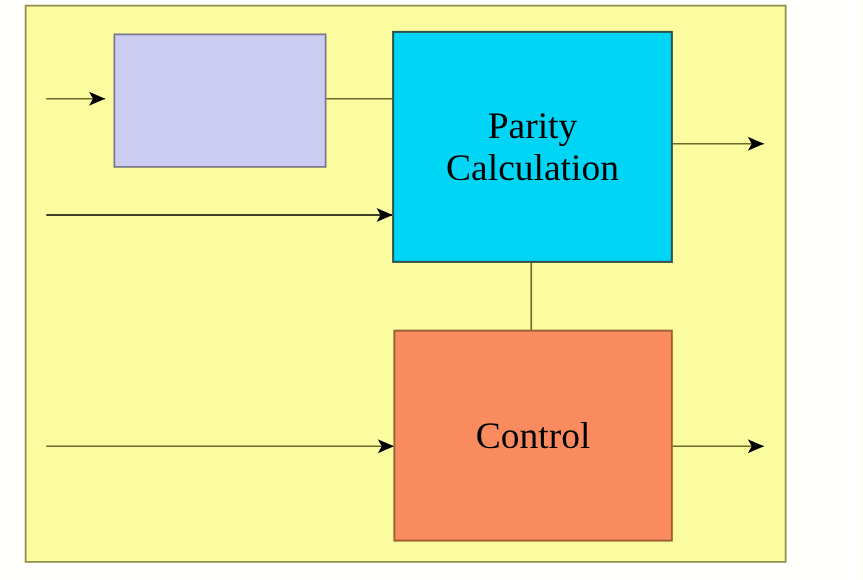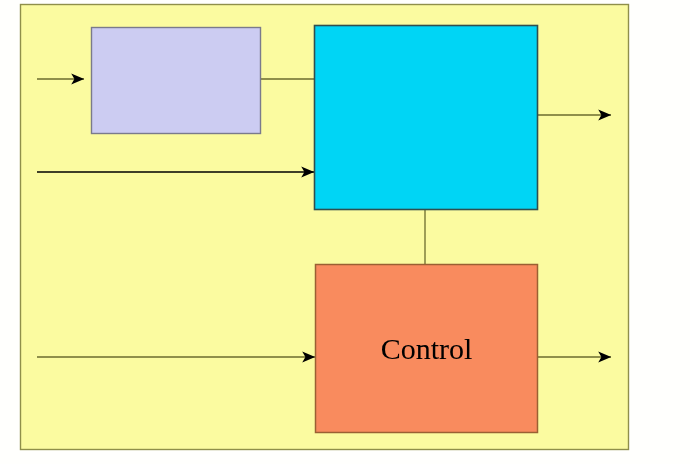--- a/index.html
+++ b/index.html
@@ -95,16 +95,18 @@
     </g>
 
     <rect x="91.5" y="27.5" width="169" height="106" fill="#ccccf2" stroke="#7a7a8c" stroke-width="1.4"></rect>
 
     <rect x="314.5" y="25.5" width="223" height="184" fill="#00d5f5" stroke="#2f4f4f" stroke-width="1.6"></rect>
 
     <rect x="315.5" y="264.5" width="222" height="168" fill="#f98b5e" stroke="#9a6033" stroke-width="1.5"></rect>
   </svg>
 
 
+  <div class="blk-label" id="label-parity">Parity
+Calculation</div>
 
   <div class="blk-label" id="label-control">Control</div>
 
 </div>
 
 </body></html>

